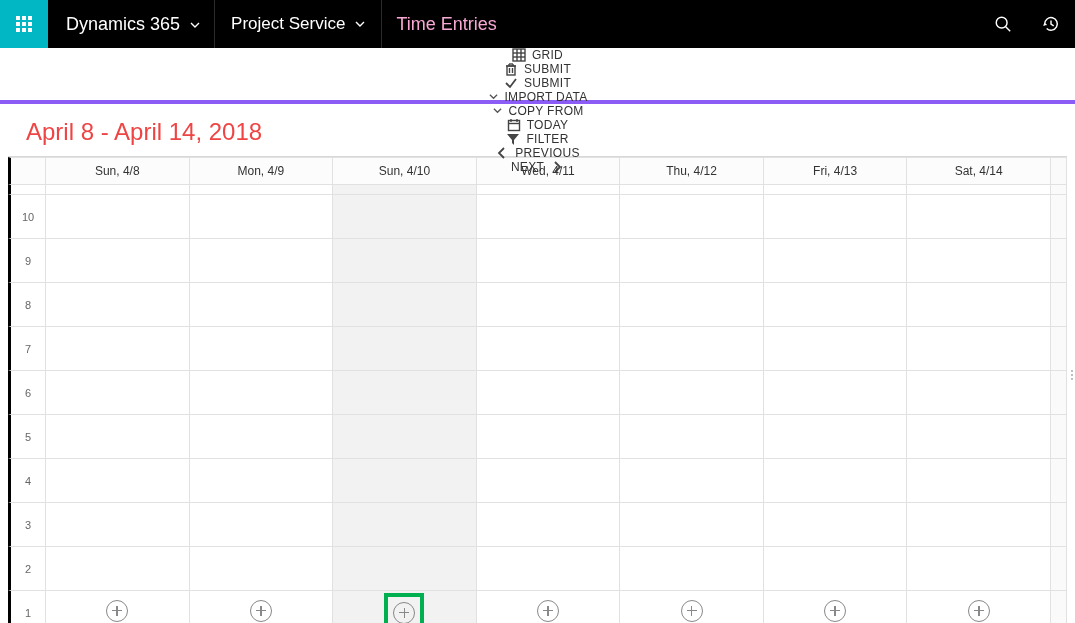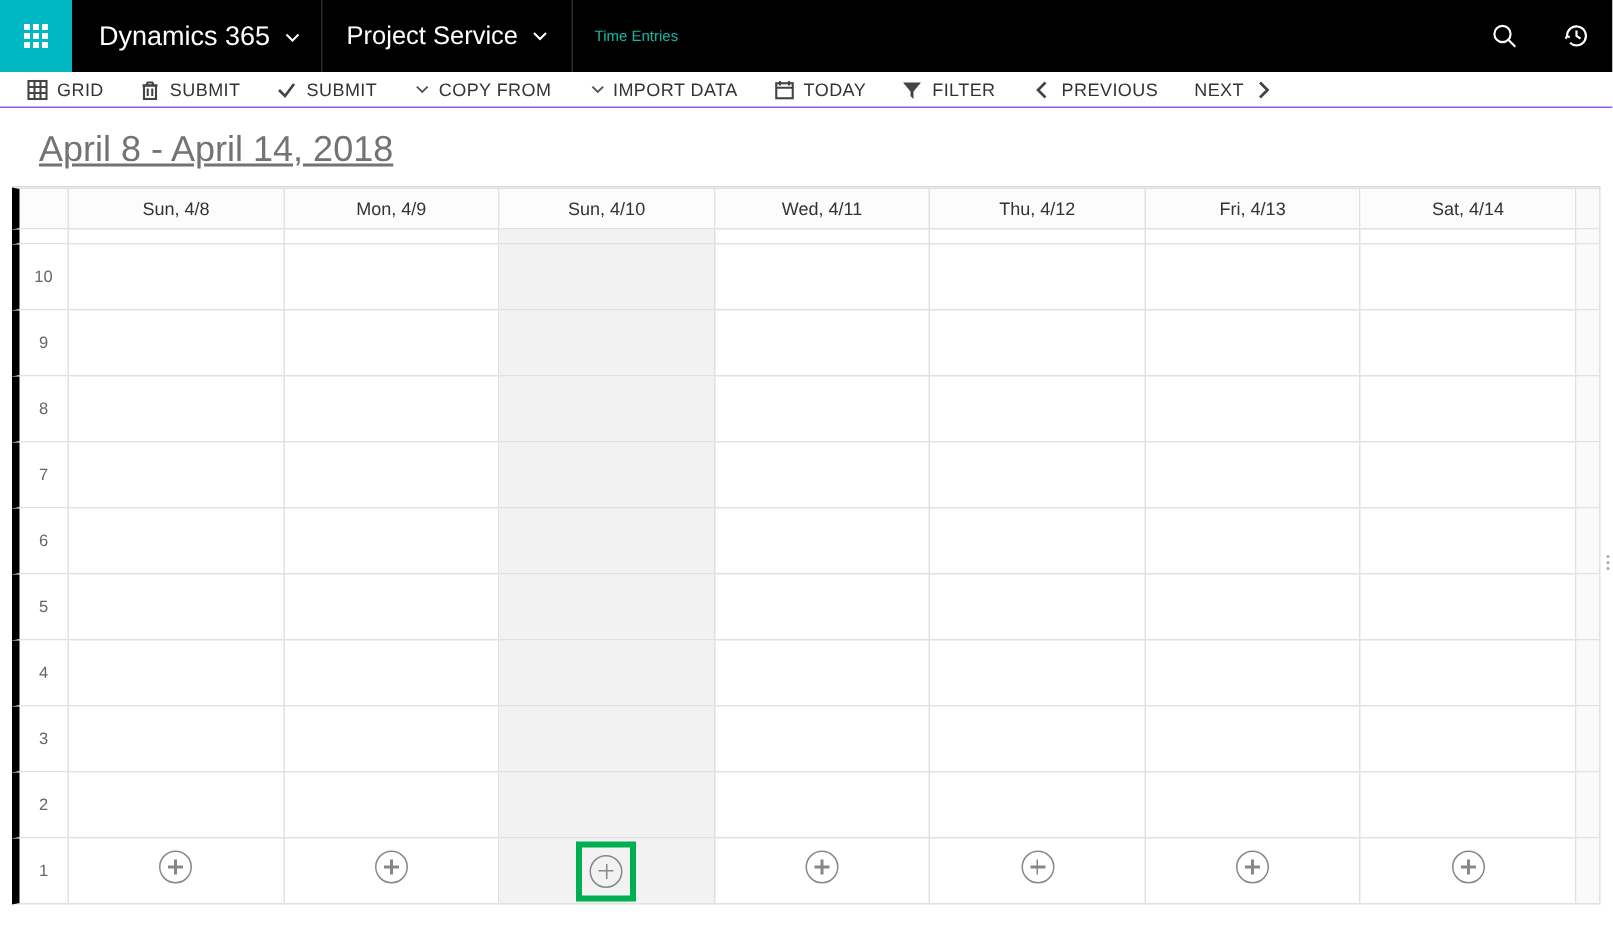--- a/index.html
+++ b/index.html
@@ -5,42 +5,42 @@
     * { margin: 0; padding: 0; box-sizing: border-box; font-family: 'Segoe UI', Arial, sans-serif; }
     body { width: 1075px; height: 623px; overflow: hidden; background: #fff; }
 
     
     .topbar { display: flex; align-items: center; background: #000; height: 48px; color: #fff; }
     .waffle { width: 48px; height: 48px; background: #00B7C3; display: flex; align-items: center; justify-content: center; cursor: pointer; }
     .waffle svg { width: 18px; height: 18px; }
     .nav-item { display: flex; align-items: center; padding: 0 18px; height: 48px; border-right: 1px solid #2b2b2b; cursor: pointer; gap: 10px; }
     .nav-item.main { font-size: 18px; font-weight: 400; padding: 0 14px 0 18px; }
     .nav-item.sub { font-size: 17px; font-weight: 400; padding: 12px 16px; }
-    .nav-crumb { font-size: 10px; padding: 0 14px; color: #14b8a6; }
+    .nav-crumb { font-size: 18px; padding: 0 14px; color: #f9a8d4; }
     .chev { display: inline-block; }
     .spacer { flex: 1; }
     .topicon { width: 48px; height: 48px; display: flex; align-items: center; justify-content: center; cursor: pointer; }
     .topicon svg { width: 18px; height: 18px; stroke: #fff; fill: none; }
 
     
-    .cmdbar { display: flex; align-items: center; height: 24px; background: #fff; border-bottom: 1px solid #8b5cf6; padding: 0 6px; gap: 0; }
+    .cmdbar { display: flex; align-items: center; height: 56px; background: #fff; border-bottom: 4px solid #8b5cf6; padding: 0 6px; gap: 0; flex-direction: column; }
     .cmd { display: flex; align-items: center; gap: 6px; padding: 0 12px; height: 40px; font-size: 12px; color: #333; cursor: pointer; letter-spacing: 0.3px; }
     .cmd .ico { display: flex; align-items: center; justify-content: center; width: 14px; height: 14px; }
     .cmd .ico svg { width: 14px; height: 14px; stroke: #444; fill: none; stroke-width: 1.4; }
     .cmd .ico.fill svg { fill: #444; stroke: none; }
     .cmd .caret { margin-left: 2px; }
 
     
-    .title { padding: 14px 26px 10px; font-size: 24px; font-weight: 300; color: #737373; text-decoration: underline; }
+    .title { padding: 14px 26px 10px; font-size: 24px; font-weight: 300; color: #ef4444; }
 
     
     .gridwrap { border-top: 1px solid #d8d8d8; margin: 0 8px; }
     .grid { border-collapse: separate; border-spacing: 0; width: 100%; table-layout: fixed; }
     .grid th, .grid td { border-right: 1px solid #e1e1e1; border-bottom: 1px solid #e1e1e1; font-weight: 400; }
-    .grid th.rowhead, .grid td.rowhead { width: 38px; text-align: center; font-size: 11px; color: #666; background: #fff; border-left: 5px solid #000000; }
+    .grid th.rowhead, .grid td.rowhead { width: 38px; text-align: center; font-size: 11px; color: #666; background: #fff; border-left: 3px solid #000000; }
     .grid th.rowhead { background: #fcfcfc; }
     .grid th.scrollgutter, .grid td.scrollgutter { width: 16px; background: #fafafa; }
     .grid thead th { height: 28px; font-size: 12px; color: #333; background: #fcfcfc; border-top: 1px solid #e1e1e1; }
     .grid td.sel { background: #f2f2f2; }
     .grid tbody tr.hourrow td { height: 44px; }
     .grid tbody tr.stub td { height: 10px; border-bottom: 1px solid #e1e1e1; }
     .addrow td { height: 44px; text-align: center; }
     .addbtn { width: 22px; height: 22px; border: 1.8px solid #888; border-radius: 50%; display: inline-flex; align-items: center; justify-content: center; cursor: pointer; color: #888; position: relative; }
     .addbtn::before { content: ''; position: absolute; width: 10px; height: 1.8px; background: #888; }
     .addbtn::after  { content: ''; position: absolute; width: 1.8px; height: 10px; background: #888; }
@@ -133,27 +133,27 @@
         <svg viewBox="0 0 14 14">
           <polyline points="2,7 6,11 12,3" stroke-width="1.8"></polyline>
         </svg>
       </span>
     <span>SUBMIT</span>
   </div>
   <div class="cmd">
     <span class="caret"><svg width="9" height="9" viewBox="0 0 10 10">
           <path d="M1 3 L5 7 L9 3" stroke="#555" stroke-width="1.4" fill="none"></path>
         </svg></span>
-    <span>COPY FROM</span>
+    <span>IMPORT DATA</span>
   </div>
   <div class="cmd">
     <span class="caret"><svg width="9" height="9" viewBox="0 0 10 10">
           <path d="M1 3 L5 7 L9 3" stroke="#555" stroke-width="1.4" fill="none"></path>
         </svg></span>
-    <span>IMPORT DATA</span>
+    <span>COPY FROM</span>
   </div>
   <div class="cmd">
     <span class="ico">
         <svg viewBox="0 0 14 14">
           <rect x="1.5" y="2.5" width="11" height="10"></rect>
           <line x1="1.5" y1="5.5" x2="12.5" y2="5.5"></line>
           <line x1="4" y1="1" x2="4" y2="4"></line>
           <line x1="10" y1="1" x2="10" y2="4"></line>
         </svg>
       </span>

